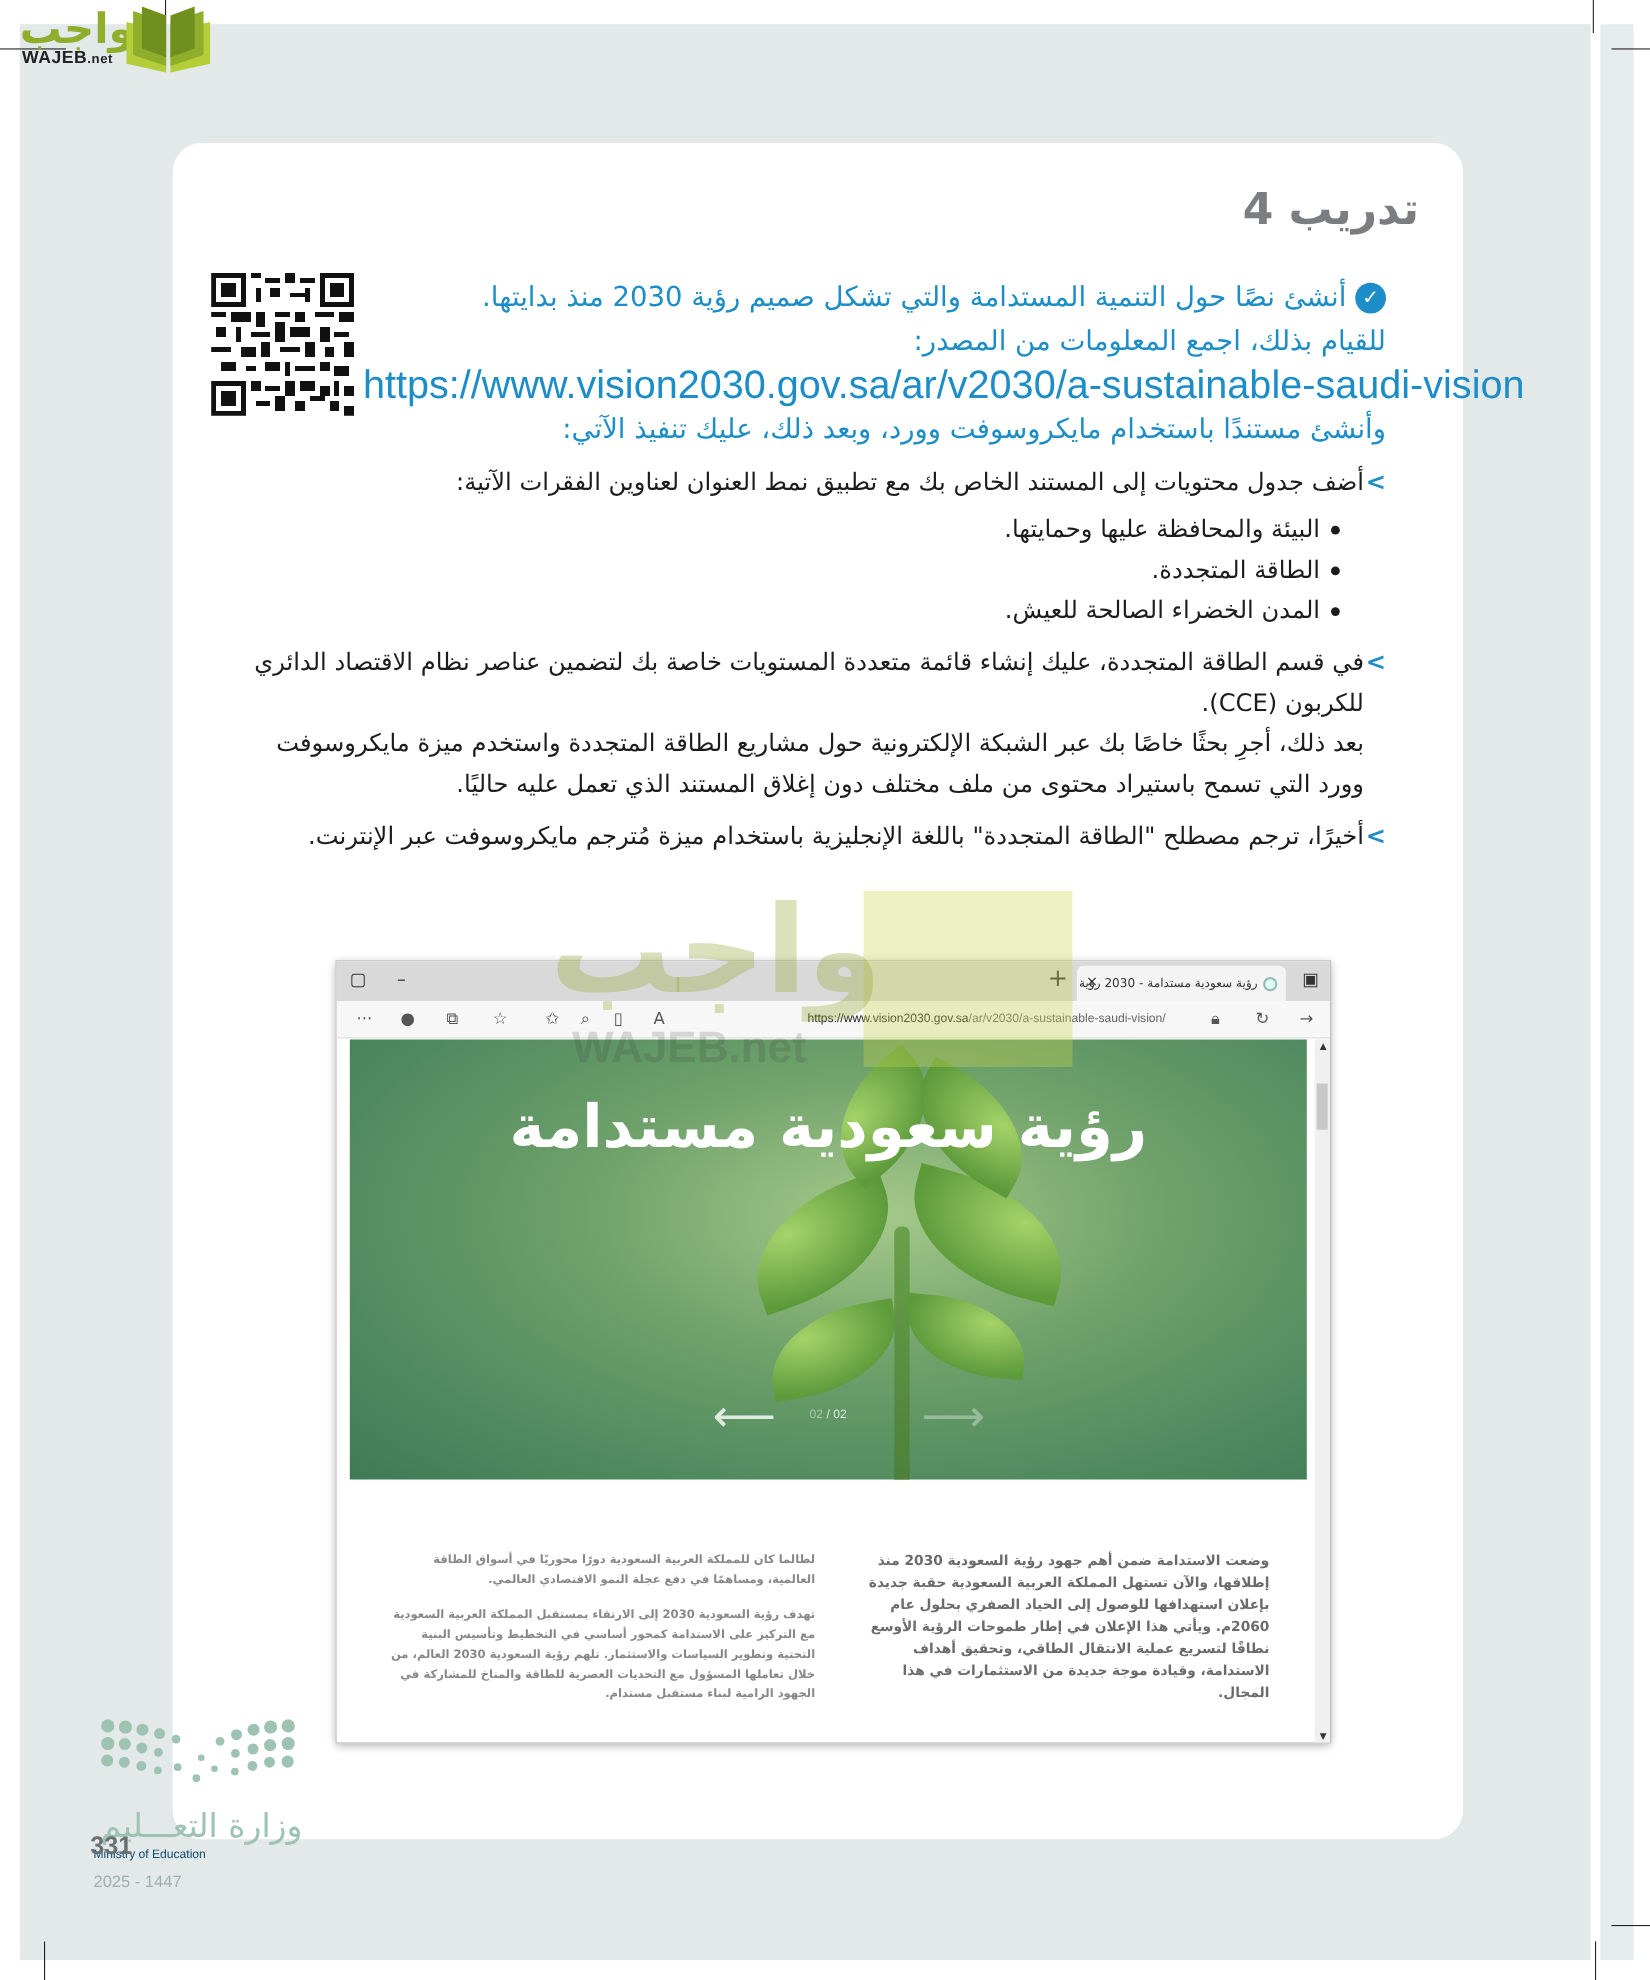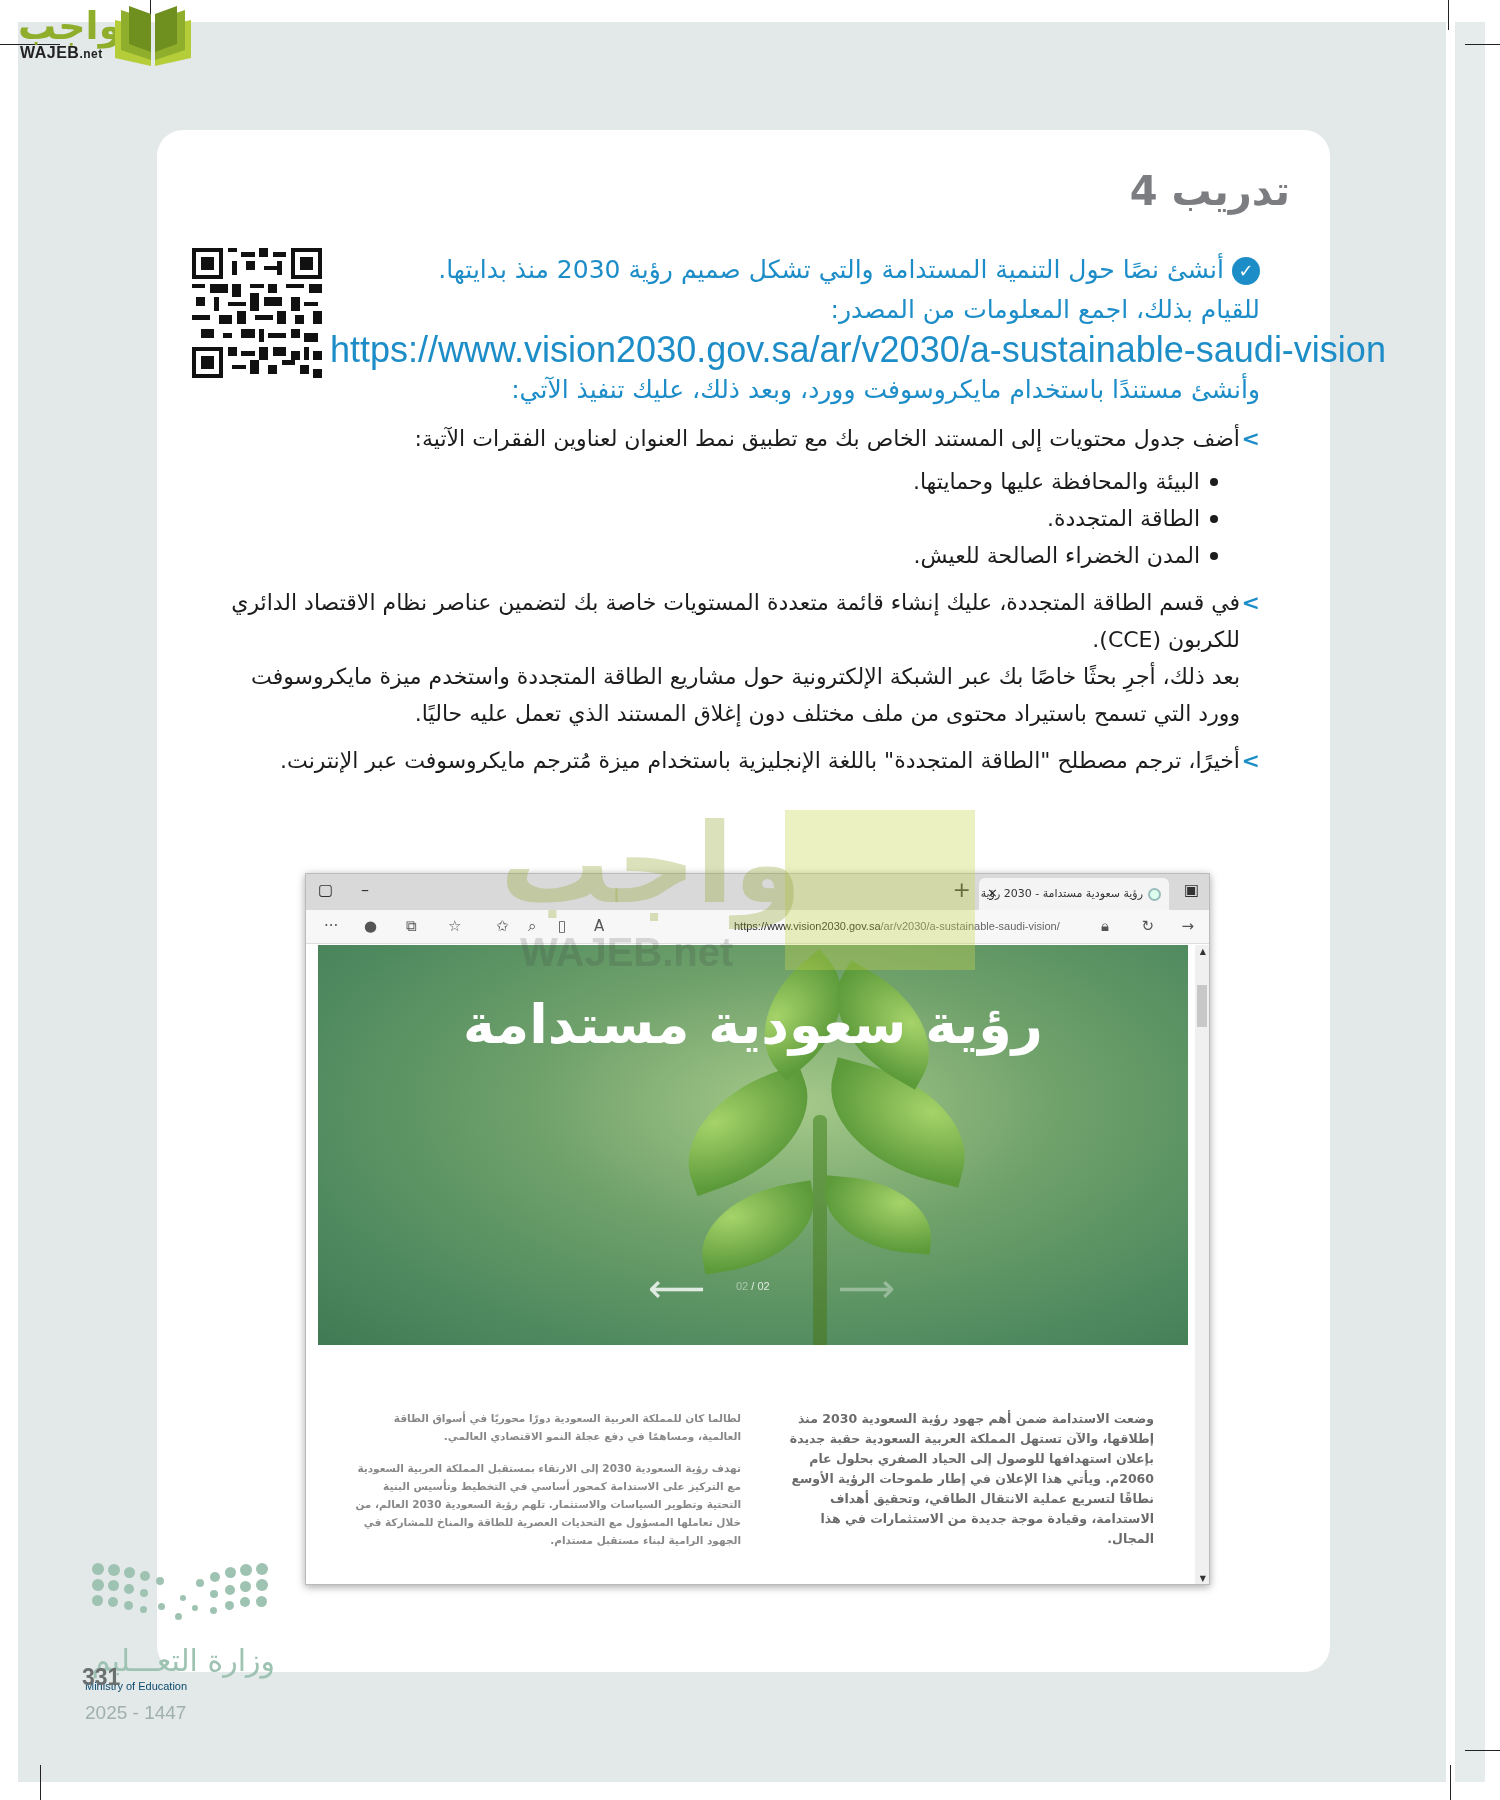--- a/index.html
+++ b/index.html
@@ -167,21 +167,21 @@
   .dot { position: absolute; border-radius: 50%; background: #9fc3b2; }
   .ministry-ar {
     position: absolute; left: 5px; top: 88px; font-size: 30px; color: #9fc3b2;
     direction: rtl; width: 190px; text-align: right;
   }
   .ministry-en {
     position: absolute; left: 5px; top: 125px; font-size: 11px; color: #0c4a6e;
     font-family: Liberation Sans, sans-serif;
   }
   .ministry-year {
-    position: absolute; left: 5px; top: 147px; font-size: 19px; color: #9fb0ad;
+    position: absolute; left: 5px; top: 147px; font-size: 15px; color: #9fb0ad;
     font-family: "Liberation Sans", sans-serif;
   }
   .page-number {
     position: absolute; left: 82px; top: 1664px; font-size: 23px; font-weight: bold;
     color: #6a6f70; font-family: "Liberation Sans", sans-serif;
   }
 </style>
 </head>
 <body>
 

